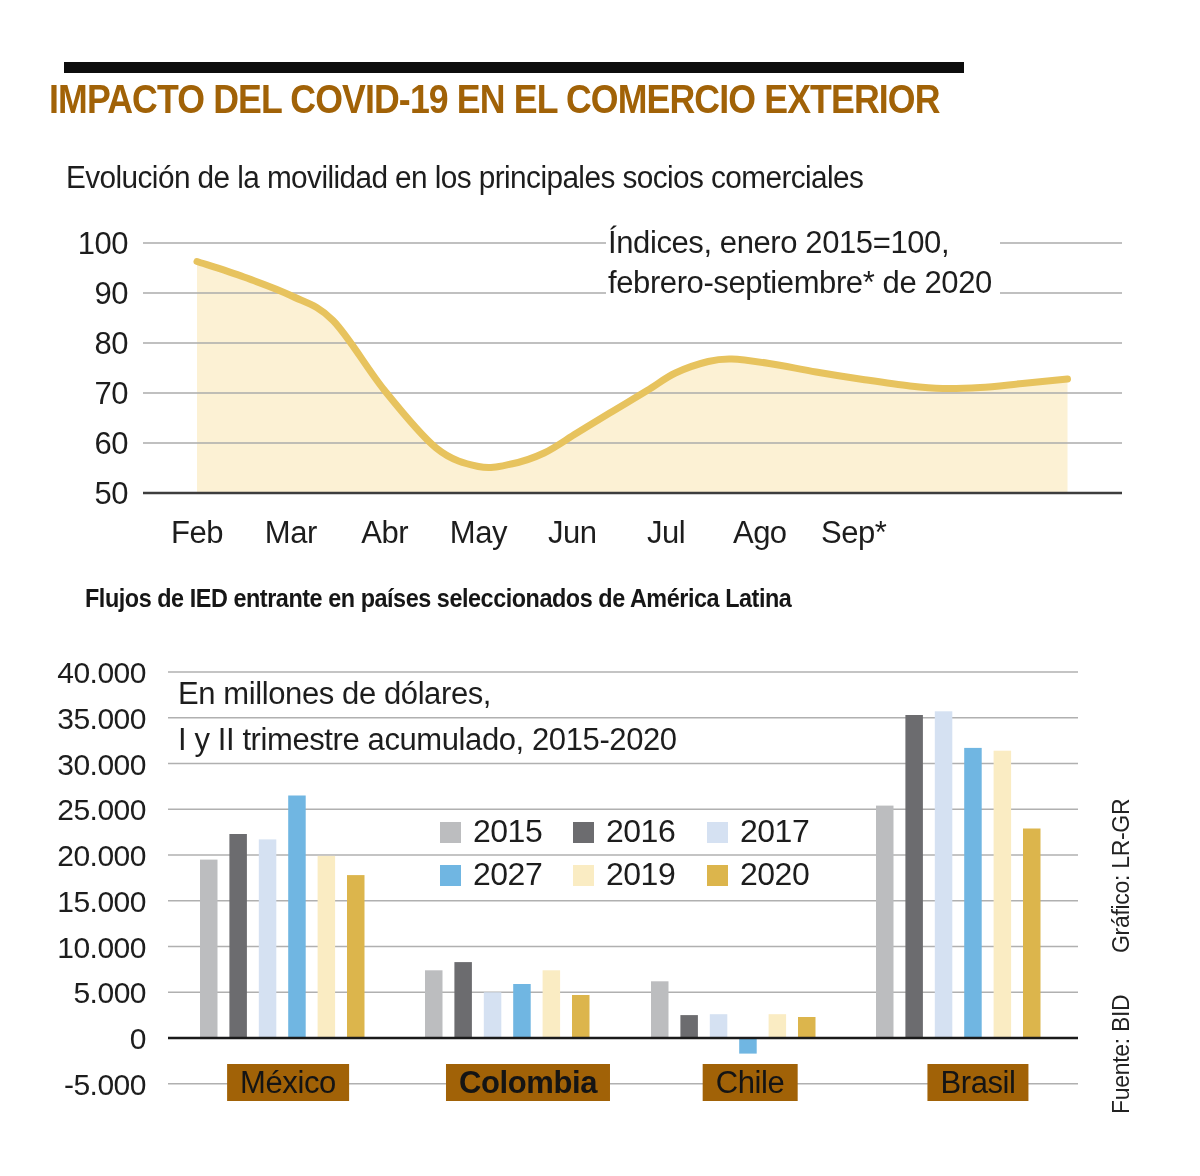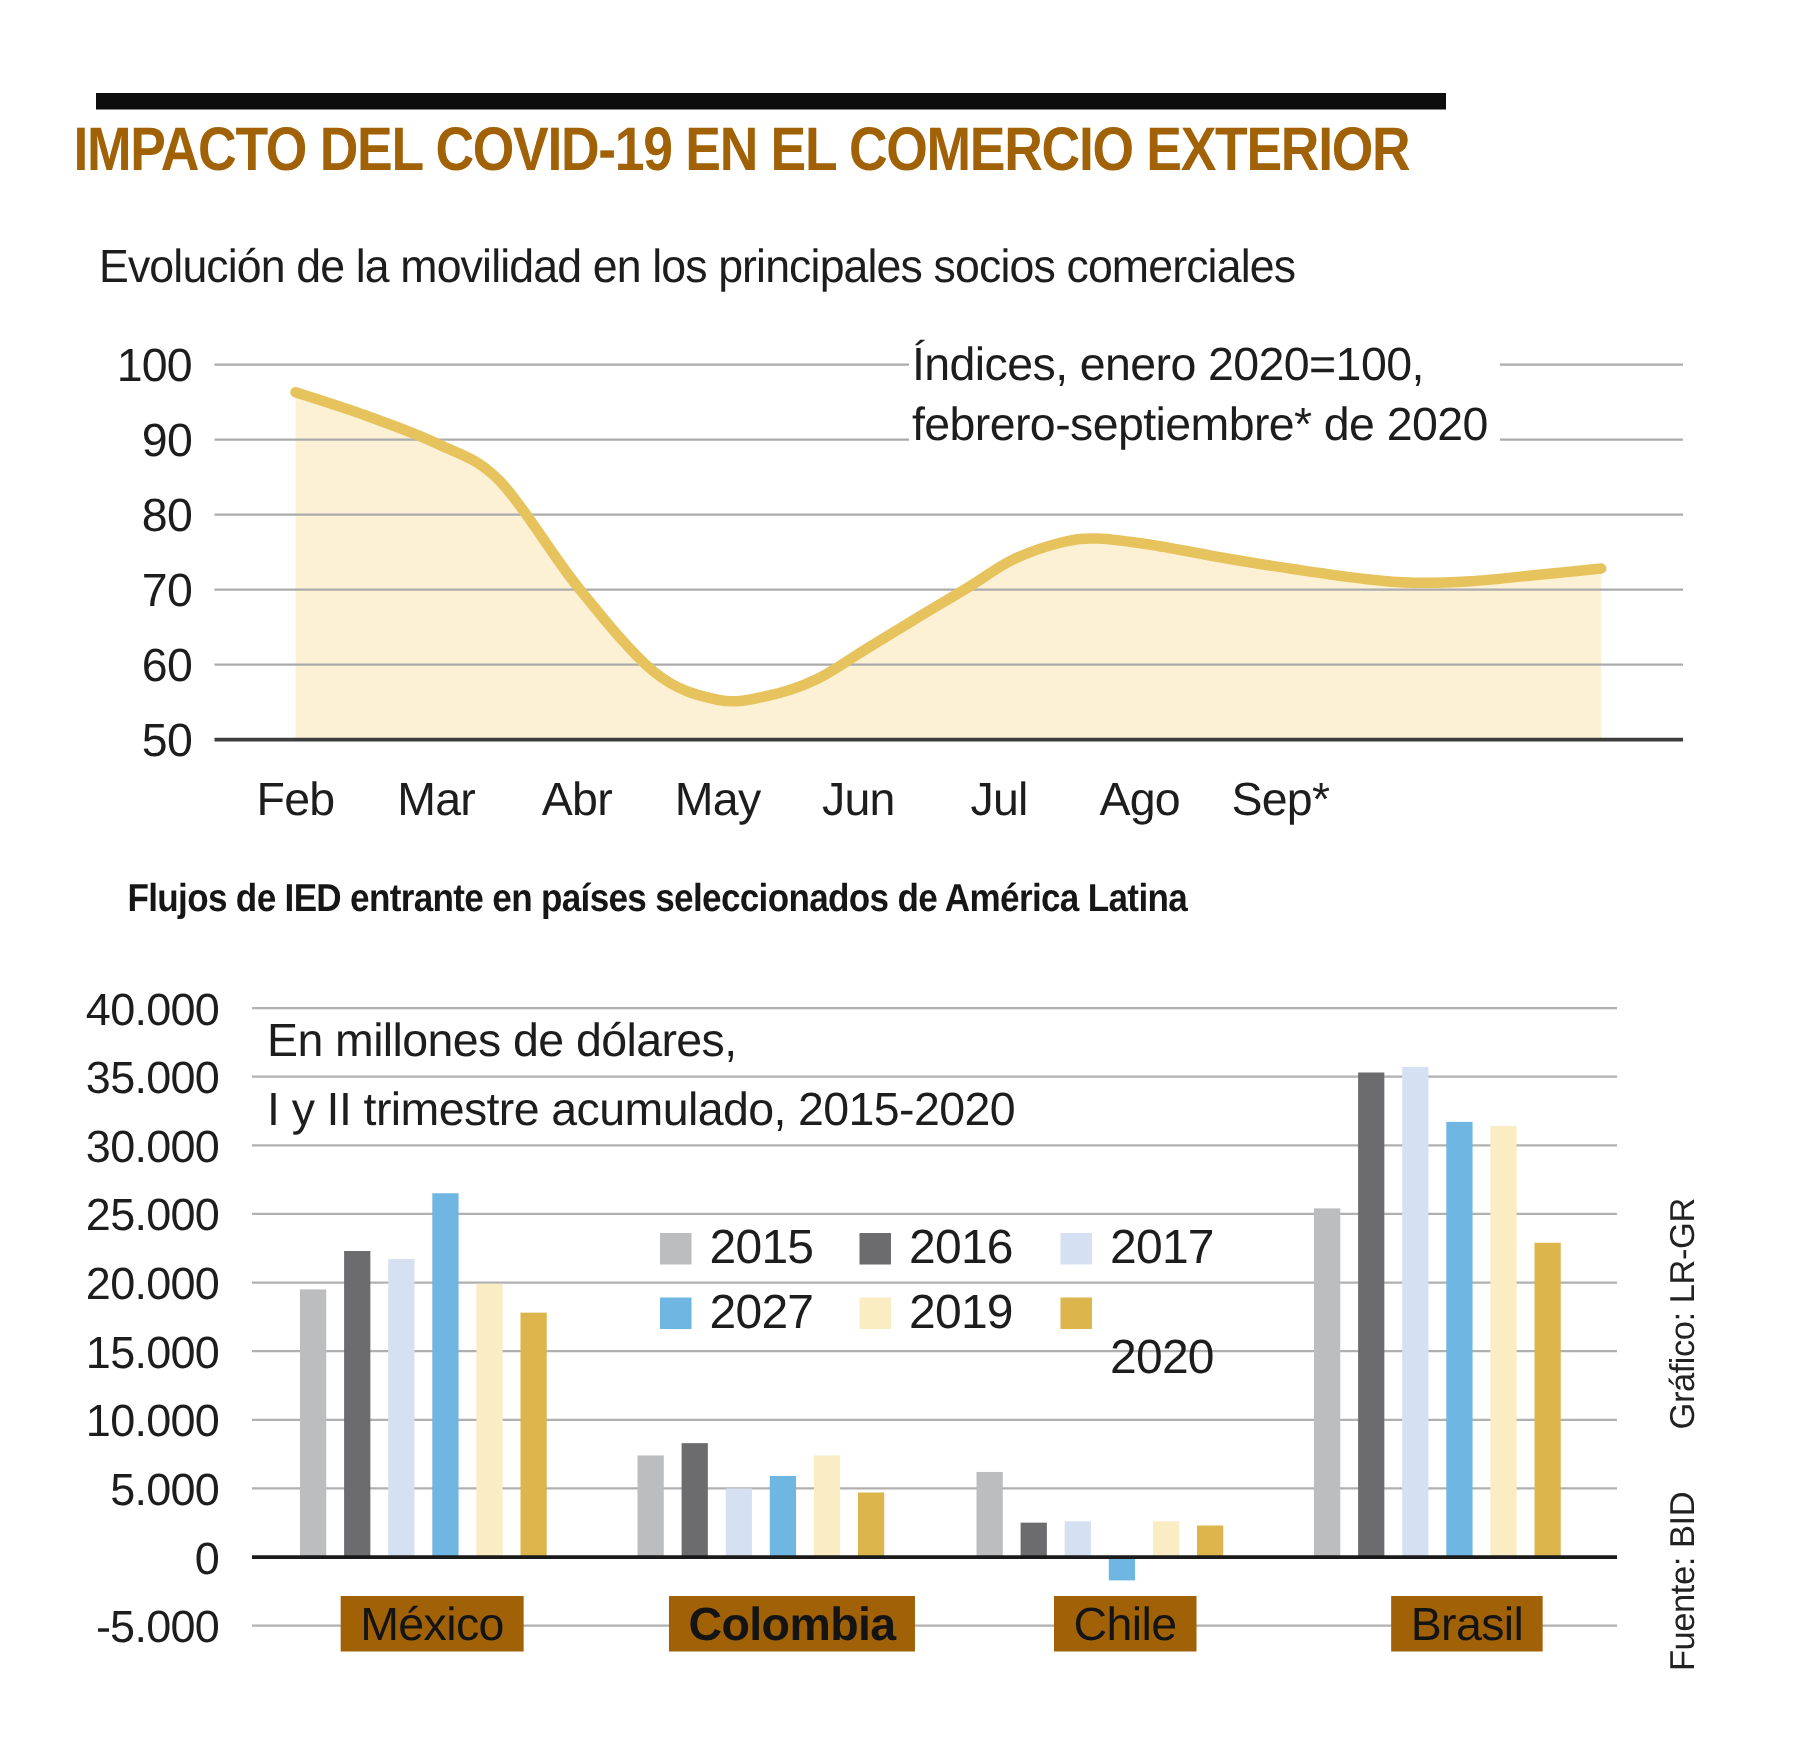--- a/index.html
+++ b/index.html
@@ -56,21 +56,21 @@
       <text x="290.8" y="543" text-anchor="middle" font-size="31" fill="#1d1d1d" letter-spacing="-0.5">Mar</text>
       <text x="384.6" y="543" text-anchor="middle" font-size="31" fill="#1d1d1d" letter-spacing="-0.5">Abr</text>
       <text x="478.4" y="543" text-anchor="middle" font-size="31" fill="#1d1d1d" letter-spacing="-0.5">May</text>
       <text x="572.2" y="543" text-anchor="middle" font-size="31" fill="#1d1d1d" letter-spacing="-0.5">Jun</text>
       <text x="666" y="543" text-anchor="middle" font-size="31" fill="#1d1d1d" letter-spacing="-0.5">Jul</text>
       <text x="759.8" y="543" text-anchor="middle" font-size="31" fill="#1d1d1d" letter-spacing="-0.5">Ago</text>
       <text x="853.6" y="543" text-anchor="middle" font-size="31" fill="#1d1d1d" letter-spacing="-0.5">Sep*</text>
       <path d="M197.0,261.5C204.8,264.1,228.3,271.3,243.9,277.0C259.5,282.7,275.9,288.3,290.8,295.5C305.7,302.8,317.4,304.7,333.0,320.5C348.6,336.3,367.4,369.3,384.6,390.5C401.8,411.8,420.6,435.3,436.2,448.0C451.8,460.7,465.9,463.8,478.4,466.5C490.9,469.2,500.3,466.3,511.2,464.0C522.2,461.8,533.1,458.2,544.1,453.0C555.0,447.8,565.9,439.7,576.9,433.0C587.8,426.3,598.0,420.1,609.7,413.0C621.4,405.9,636.3,397.2,647.2,390.5C658.2,383.8,665.2,377.8,675.4,373.0C685.5,368.2,698.8,363.8,708.2,361.5C717.6,359.2,721.5,358.7,731.7,359.0C741.8,359.3,755.1,361.3,769.2,363.5C783.3,365.7,800.4,369.3,816.1,372.0C831.7,374.7,847.3,377.2,863.0,379.5C878.6,381.8,896.6,384.5,909.9,386.0C923.2,387.5,931.0,388.3,942.7,388.5C954.4,388.8,966.9,388.3,980.2,387.5C993.5,386.7,1007.9,384.9,1022.4,383.5C1037.0,382.1,1060.0,379.8,1067.5,379.0" fill="none" stroke="#e7c35e" stroke-width="7" stroke-linecap="round" stroke-linejoin="round"></path>
     </svg>
   <div id="note1" class="abs">
-    <div>Índices, enero 2020=100,</div>
+    <div>Índices, enero 2015=100,</div>
     <div>febrero-septiembre* de 2020</div>
   </div>
 
   <h2 id="fdi-title" class="abs" style="margin:0;"><span>Flujos de IED entrante en países seleccionados de América Latina</span></h2>
   <svg id="svg2" width="1200" height="480" viewBox="0 640 1200 480">
       <line x1="168" y1="672" x2="1078" y2="672" stroke="#b0b0b0" stroke-width="1.5"></line>
       <text x="146" y="683" text-anchor="end" font-size="30" fill="#1d1d1d" letter-spacing="-0.5">40.000</text>
       <line x1="168" y1="717.75" x2="1078" y2="717.75" stroke="#b0b0b0" stroke-width="1.5"></line>
       <text x="146" y="728.75" text-anchor="end" font-size="30" fill="#1d1d1d" letter-spacing="-0.5">35.000</text>
       <line x1="168" y1="763.5" x2="1078" y2="763.5" stroke="#b0b0b0" stroke-width="1.5"></line>
@@ -123,21 +123,21 @@
       <div class="lg-lb" style="left: 473px; top: 814px;">2015</div>
       <div class="lg-sq" style="left: 573px; top: 822px; background: rgb(108, 108, 111);"></div>
       <div class="lg-lb" style="left: 606px; top: 814px;">2016</div>
       <div class="lg-sq" style="left: 707px; top: 822px; background: rgb(213, 225, 242);"></div>
       <div class="lg-lb" style="left: 740px; top: 814px;">2017</div>
       <div class="lg-sq" style="left: 440px; top: 865px; background: rgb(112, 182, 226);"></div>
       <div class="lg-lb" style="left: 473px; top: 857px;">2027</div>
       <div class="lg-sq" style="left: 573px; top: 865px; background: rgb(250, 236, 195);"></div>
       <div class="lg-lb" style="left: 606px; top: 857px;">2019</div>
       <div class="lg-sq" style="left: 707px; top: 865px; background: rgb(220, 181, 76);"></div>
-      <div class="lg-lb" style="left: 740px; top: 857px; margin-top: 30px;">2020</div>
+      <div class="lg-lb" style="left: 740px; top: 857px;">2020</div>
     </div>
   <div id="catlabels" class="abs">
       <div class="cat" style="left: 288px;">México</div>
       <div class="cat bold" style="left: 528px;">Colombia</div>
       <div class="cat" style="left: 750px;">Chile</div>
       <div class="cat" style="left: 978px;">Brasil</div>
     </div>
 
   <div id="credit-grafico" class="credit">Gráfico: LR-GR</div>
   <div id="credit-fuente" class="credit">Fuente: BID</div>

